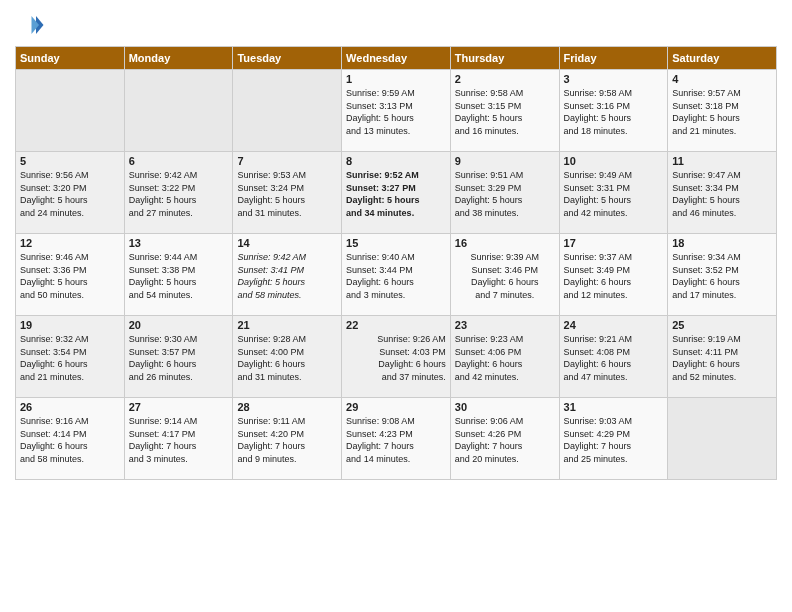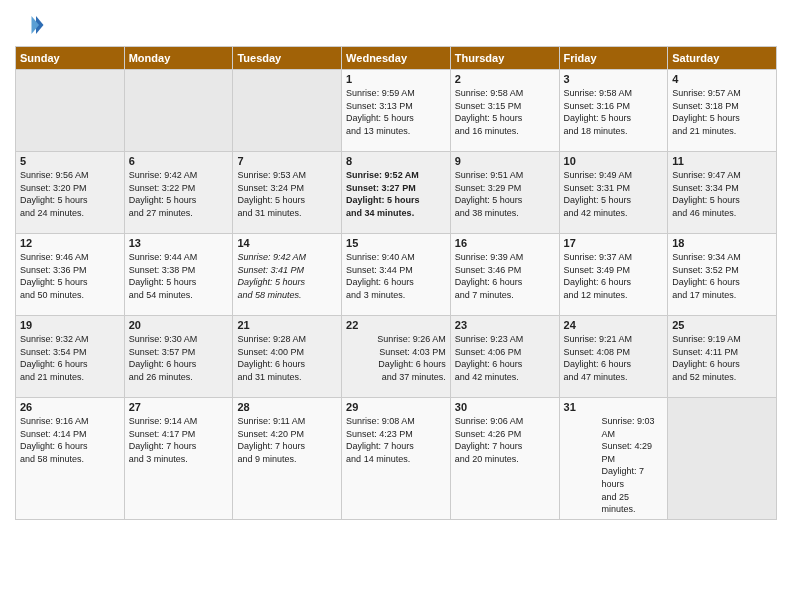--- a/index.html
+++ b/index.html
@@ -242,21 +242,21 @@
           </td>
           <td>
             <span class="day-number">15</span>
             <div class="day-info" style="white-space: pre-line;">Sunrise: 9:40 AM
 Sunset: 3:44 PM
 Daylight: 6 hours
 and 3 minutes.</div>
           </td>
           <td>
             <span class="day-number">16</span>
-            <div class="day-info" style="white-space: pre-line;">Sunrise: 9:39 AM
+            <div class="day-info" style="white-space: pre-line; text-align: center;">Sunrise: 9:39 AM
 Sunset: 3:46 PM
 Daylight: 6 hours
 and 7 minutes.</div>
           </td>
           <td>
             <span class="day-number">17</span>
             <div class="day-info" style="white-space: pre-line;">Sunrise: 9:37 AM
 Sunset: 3:49 PM
 Daylight: 6 hours
 and 12 minutes.</div>
@@ -351,21 +351,21 @@
           </td>
           <td>
             <span class="day-number">30</span>
             <div class="day-info" style="white-space: pre-line;">Sunrise: 9:06 AM
 Sunset: 4:26 PM
 Daylight: 7 hours
 and 20 minutes.</div>
           </td>
           <td>
             <span class="day-number">31</span>
-            <div class="day-info" style="white-space: pre-line; margin-left: 38px;">Sunrise: 9:03 AM
+            <div class="day-info" style="white-space: pre-line;">Sunrise: 9:03 AM
 Sunset: 4:29 PM
 Daylight: 7 hours
 and 25 minutes.</div>
           </td>
           <td class="empty-cell"></td>
         </tr>
       </tbody>
   </table>
 </div>
 

